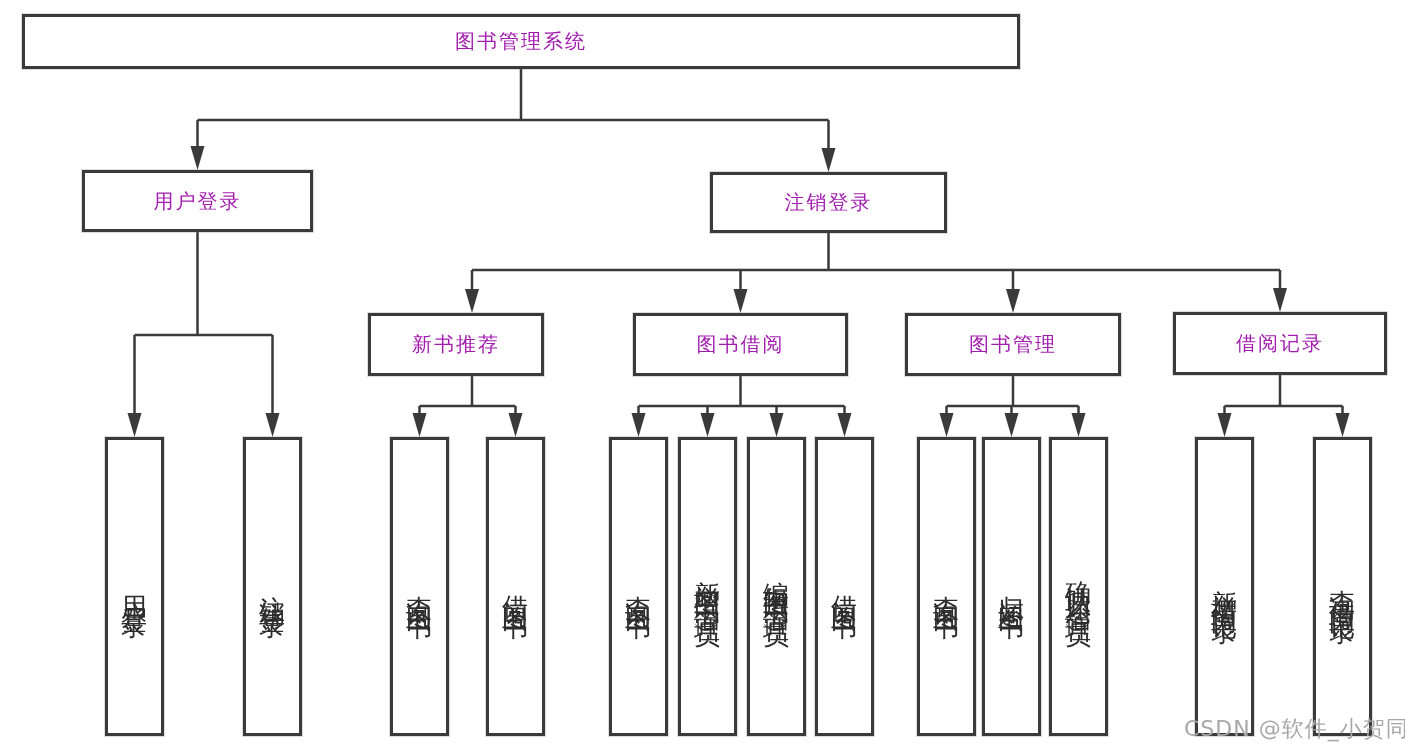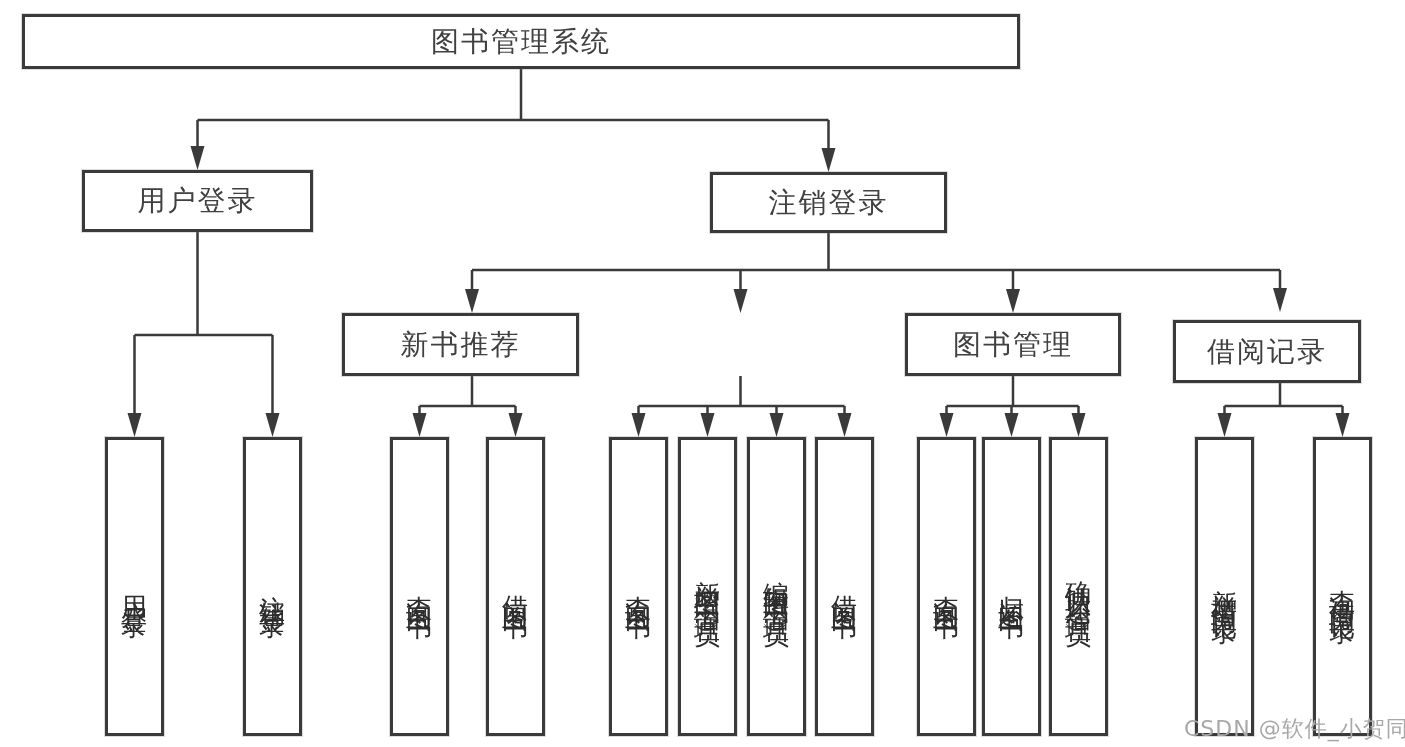--- a/index.html
+++ b/index.html
@@ -21,22 +21,22 @@
     position: absolute;
     box-sizing: border-box;
     background: #ffffff;
     border: 3px solid #3a3a3a;
     display: flex;
     align-items: center;
     justify-content: center;
     box-shadow: 0 0 0 1px rgba(120,120,120,0.25);
   }
   .hlabel {
-    color: #404040;
-    font-size: 28px;
+    color: #a21caf;
+    font-size: 20px;
     letter-spacing: 2px;
     white-space: nowrap;
   }
   .leaf { width: 59px; height: 299px; }
   .vlabel {
     color: #2d2d2d;
     font-size: 26px;
     line-height: 1;
     writing-mode: vertical-rl;
     text-orientation: mixed;
@@ -95,27 +95,30 @@
     <span class="hlabel">图书管理系统</span>
   </div>
 
   <div class="node" style="left:82px;top:170px;width:231px;height:62px">
     <span class="hlabel">用户登录</span>
   </div>
   <div class="node" style="left:710px;top:172px;width:237px;height:61px">
     <span class="hlabel">注销登录</span>
   </div>
 
-  <div class="node" style="left:342px;top:313px;width:237px;height:63px">
+  <div class="node" style="left:368px;top:313px;width:176px;height:63px">
     <span class="hlabel">新书推荐</span>
+  </div>
+  <div class="node" style="left:633px;top:313px;width:215px;height:63px">
+    <span class="hlabel">图书借阅</span>
   </div>
   <div class="node" style="left:905px;top:313px;width:216px;height:63px">
     <span class="hlabel">图书管理</span>
   </div>
-  <div class="node" style="left:1173px;top:320px;width:188px;height:63px">
+  <div class="node" style="left:1173px;top:312px;width:214px;height:63px">
     <span class="hlabel">借阅记录</span>
   </div>
 
   <div class="node leaf" style="left:105px;top:437px">
     <span class="vlabel">用户登录</span>
   </div>
   <div class="node leaf" style="left:243px;top:437px">
     <span class="vlabel">注销登录</span>
   </div>
 

